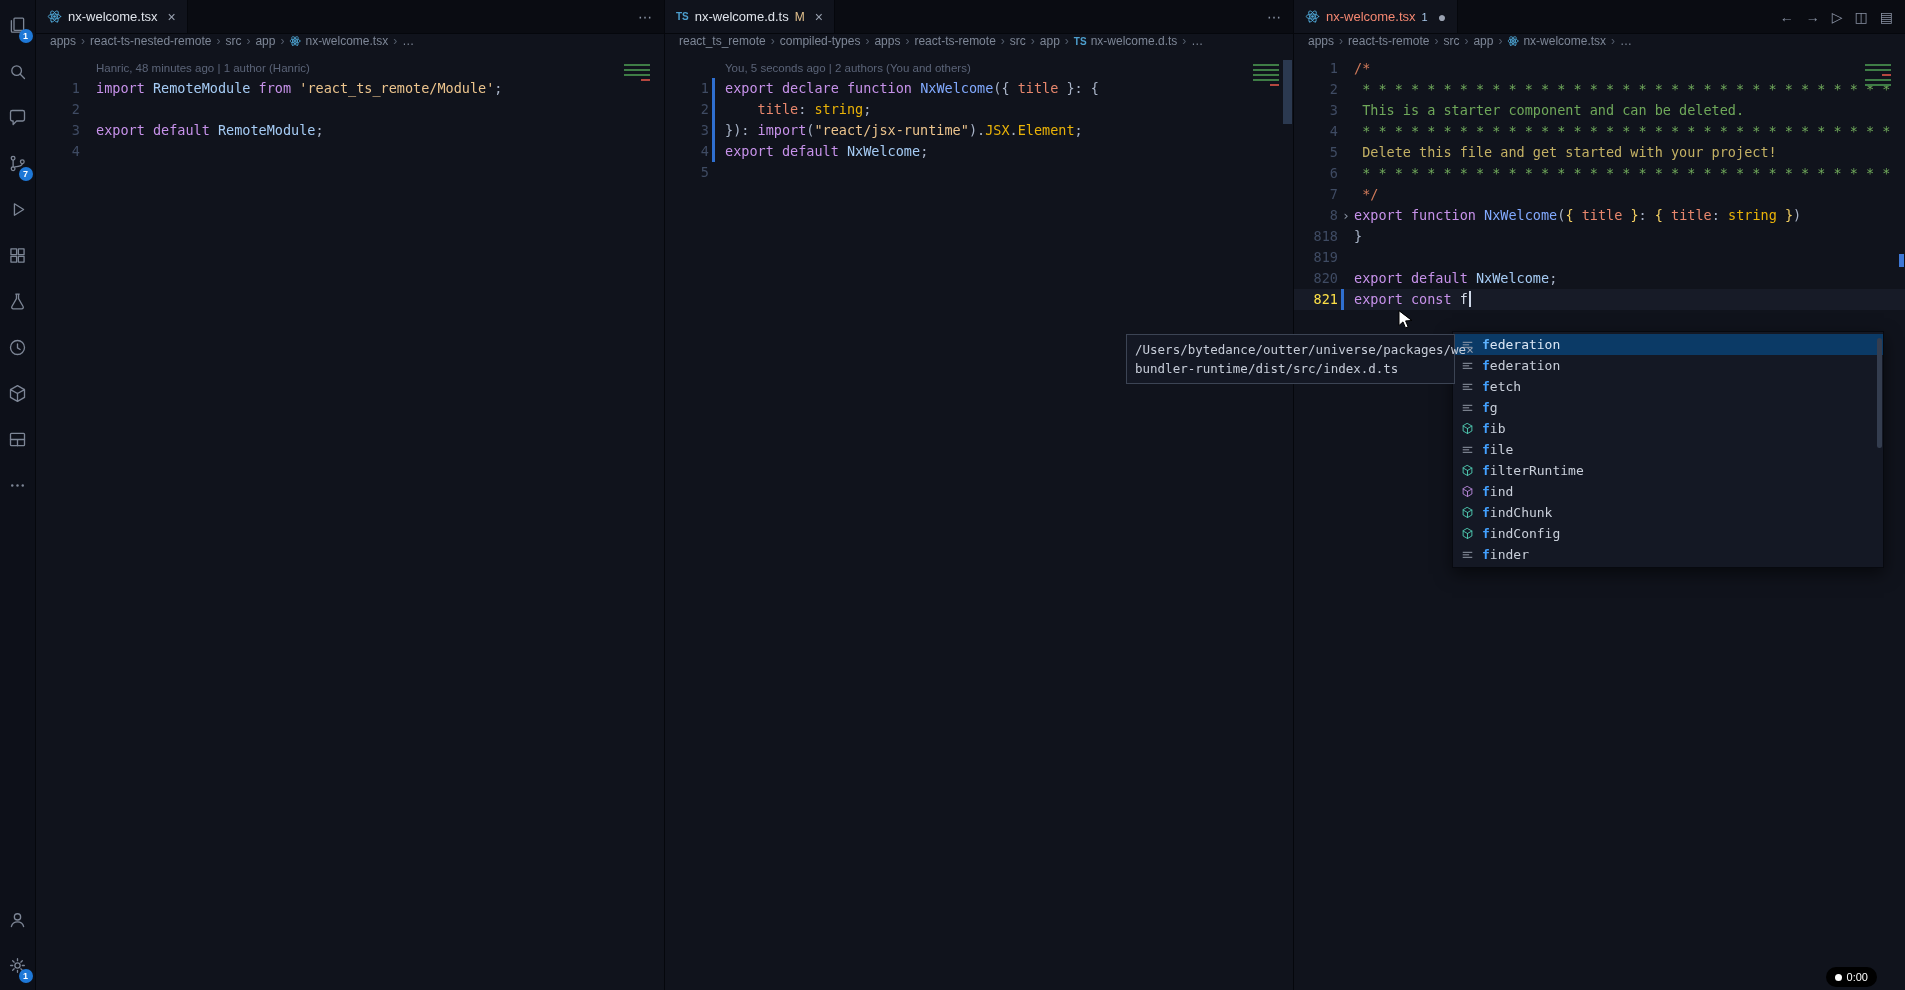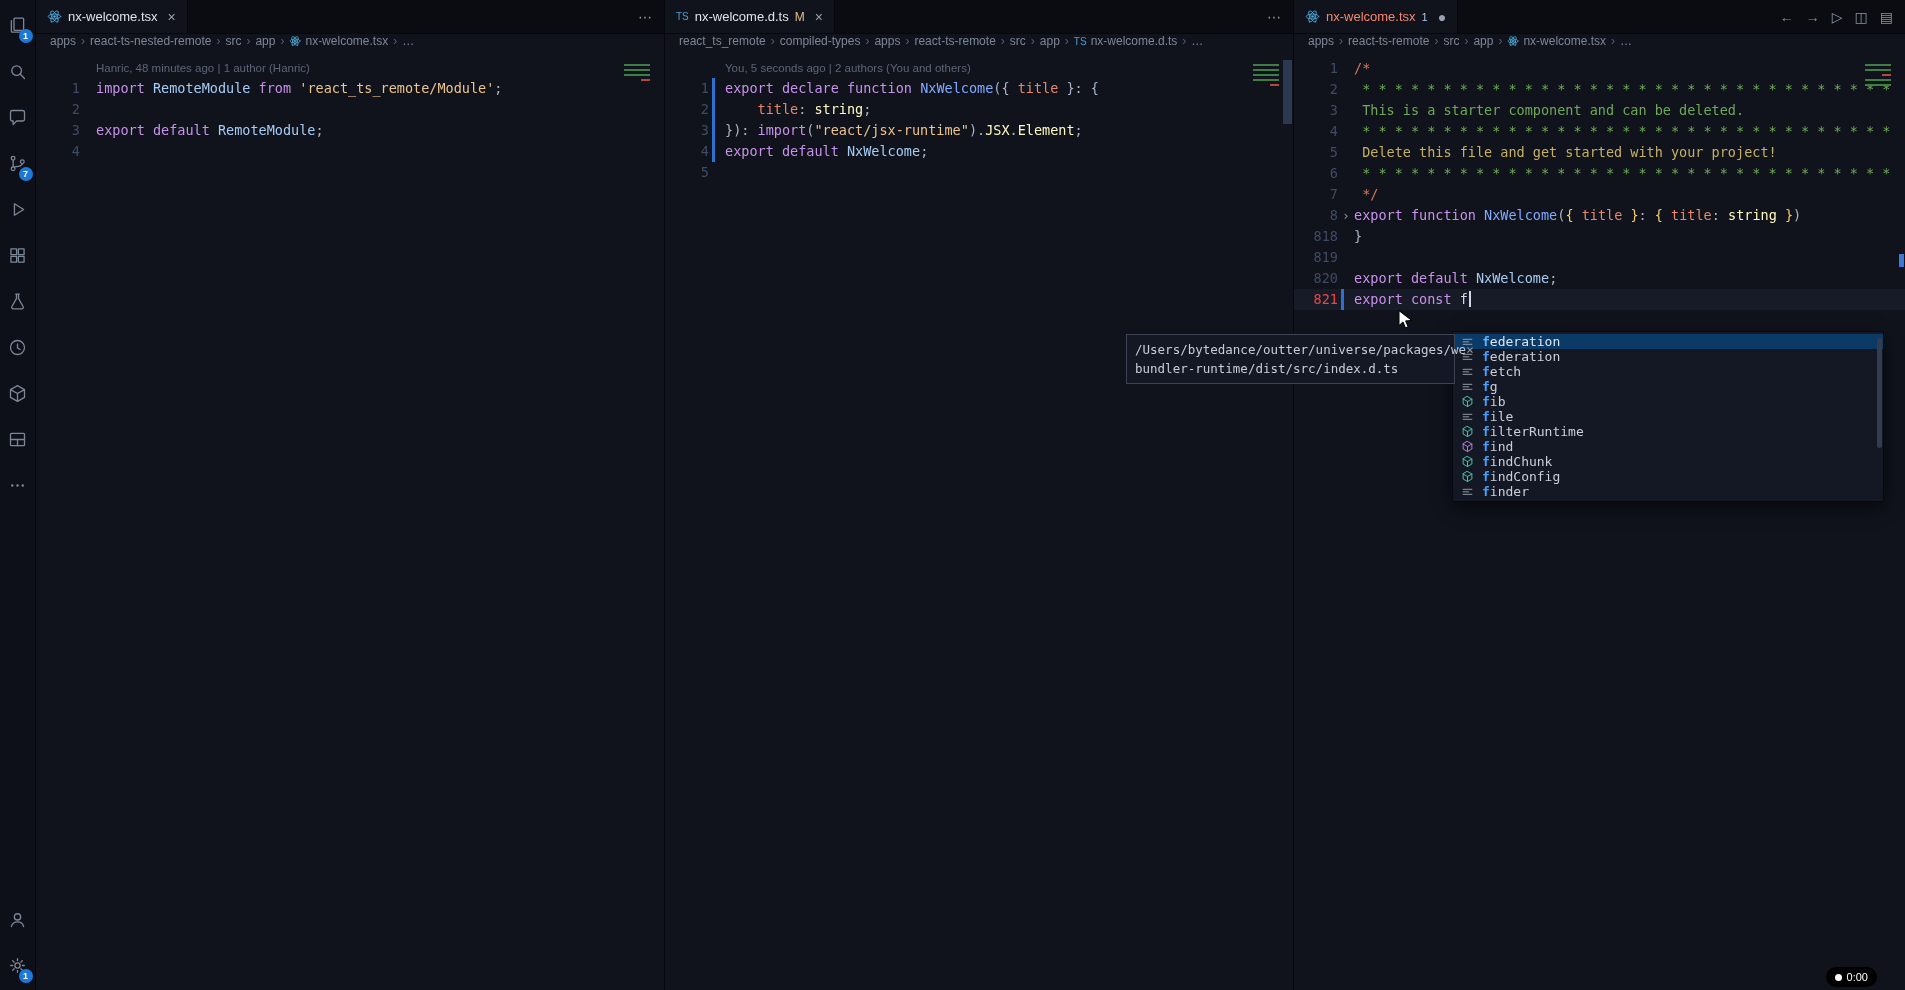--- a/index.html
+++ b/index.html
@@ -15,68 +15,68 @@
   .ab-item svg{width:21px;height:21px}
   .badge{position:absolute;right:3px;bottom:5px;min-width:14px;height:14px;border-radius:8px;background:#1e78d7;color:#fff;font-size:9px;display:flex;align-items:center;justify-content:center;padding:0 3px;font-weight:bold}
 
   
   .editors{flex:1;display:flex;min-width:0}
   .editor-group{position:relative;background:#10131c;display:flex;flex-direction:column;border-left:1px solid #05070c;overflow:hidden}
   .tab-bar{height:34px;background:#0a0c12;display:flex;align-items:stretch;justify-content:space-between;border-bottom:1px solid #05070c;flex:none}
   .tab{display:flex;align-items:center;gap:6px;padding:0 11px;background:#10131c;font-size:13px;color:#dfe3ea;border-right:1px solid #05070c;cursor:pointer;white-space:nowrap}
   .tab svg{width:15px;height:15px;stroke-width:1.4}
   .react-ic{color:#4fa8d8}
-  .ts-ic{color:#4d9fce;font-weight:normal;font-size:10px;letter-spacing:0}
+  .ts-ic{color:#4d9fce;font-weight:bold;font-size:10px;letter-spacing:0}
   .tab-label.red{color:#f48771}
   .tab-marker{color:#e2c08d;font-size:12px}
   .tab-marker.blue{color:#a8c7e8;font-size:11px}
   .tab-close{color:#9aa2b1;font-size:14px;margin-left:4px;cursor:pointer}
   .tab-actions{display:flex;align-items:center;gap:12px;padding:0 12px;color:#8a93a4;font-size:14px}
   .tab-actions span{cursor:pointer}
   .breadcrumbs{height:24px;display:flex;align-items:flex-start;gap:5px;padding:0 14px;font-size:12px;color:#7d8696;white-space:nowrap;overflow:hidden;flex:none}
   .crumb{display:flex;align-items:center;gap:4px;cursor:pointer}
   .crumb svg{width:12px;height:12px}
   .crumb-sep{color:#545d6c}
 
   
   .code{position:relative;flex:1;font-family:"DejaVu Sans Mono",monospace;font-size:13.5px;line-height:21px;overflow:hidden}
   .blame{height:20px;font-family:"Liberation Sans",sans-serif;font-size:11.5px;color:#5b6478;display:flex;align-items:center;padding-left:60px;cursor:pointer;white-space:nowrap}
   .code-line{display:flex;height:21px;position:relative;white-space:pre}
   .ln{width:44px;text-align:right;color:#3f4b63;flex:none;user-select:none}
   .fold{width:16px;text-align:center;color:#8a93a4;flex:none;font-size:13px}
   .lt{flex:1;min-width:0}
   .code-line.cur{background:rgba(125,145,190,0.07)}
-  .code-line.cur .ln{color:#ef4444}
+  .code-line.cur .ln{color:#fde047}
   .code-line.bar::before{content:"";position:absolute;left:47px;top:0;bottom:0;width:3px;background:#2f6fd0}
   .tk-kw{color:#c792ea}
   .tk-var{color:#a6ccf5}
   .tk-fn{color:#82aaff}
   .tk-str{color:#ecc48d}
-  .tk-type{color:#fef9c3}
+  .tk-type{color:#eab308}
   .tk-prop{color:#e8876d}
   .tk-pun{color:#a9b4c8}
   .tk-pln{color:#d2d9e6}
   .tk-cm{color:#6fa85a}
   .tk-cmy{color:#c4b164}
   .tk-cmd{color:#d07a5a}
   .tk-br{color:#f3cf62}
   .caret{display:inline-block;width:2px;height:16px;background:#cfd8e8;margin-left:1px;vertical-align:-3px}
 
   
   .mm{position:absolute;top:64px;right:14px;width:34px;z-index:5}
   .mm i{display:block;height:2px;margin:0 0 3px auto}
   .mm i.g{width:26px;background:#3f7d46}
   .mm i.r{width:9px;background:#b5473f}
   .vthumb{position:absolute;right:1px;top:60px;width:9px;height:64px;background:#2b3950;z-index:6;cursor:pointer}
   .ovr{position:absolute;right:1px;top:254px;width:5px;height:13px;background:#3e78d6;z-index:6}
 
   
   .suggest{position:absolute;left:1452px;top:331px;width:432px;background:#141824;border:1px solid #07090f;box-shadow:0 6px 16px rgba(0,0,0,.55);font-family:"DejaVu Sans Mono",monospace;font-size:13px;z-index:30;padding:2px 0}
   .suggest::after{content:"";position:absolute;right:1px;top:6px;width:5px;height:110px;background:#343d4f;border-radius:3px}
-  .sug-row{display:flex;align-items:center;gap:7px;height:15px;padding:0 7px;color:#c9cfda;cursor:pointer}
+  .sug-row{display:flex;align-items:center;gap:7px;height:21px;padding:0 7px;color:#c9cfda;cursor:pointer}
   .sug-row.sel{background:#0b3a66;color:#dce7f5}
   .sug-icon{width:15px;height:15px;flex:none}
   .sug-icon.word{color:#9aa1ae}
   .sug-icon.var{color:#4ec9b0}
   .sug-icon.method{color:#b586d8}
   .sug-icon.bracket{color:#cdb184}
   .sug-m{color:#43a1ff;font-weight:bold}
   .sel .sug-m{color:#5fb4ff}
 
   

